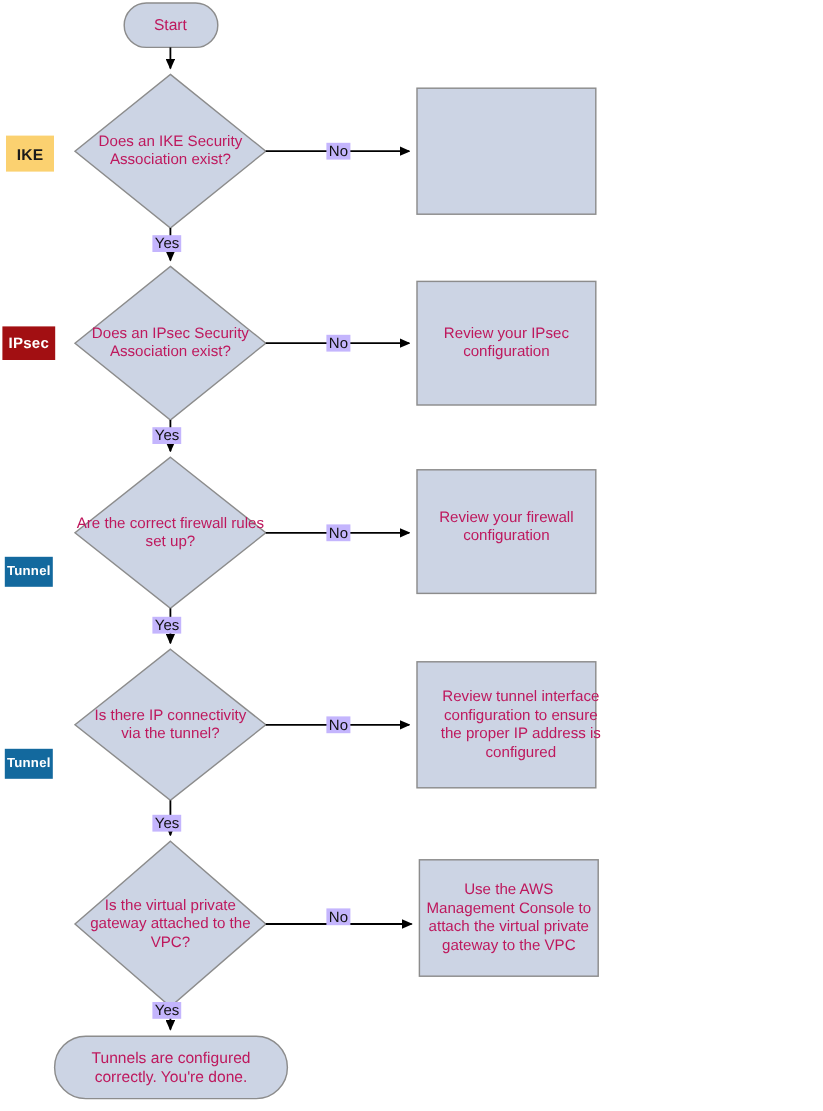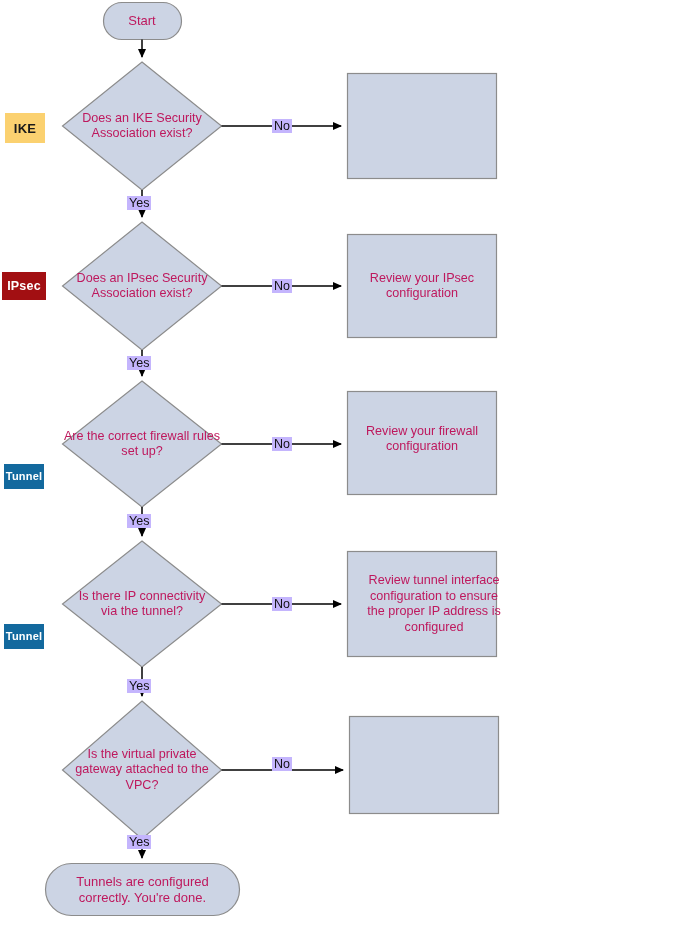--- a/index.html
+++ b/index.html
@@ -182,20 +182,23 @@
   </div>
 
   <div class="node-text process-text" style="left:351px; top:391px; width:142px; height:96px;">
     <span>Review your firewall configuration</span>
   </div>
 
   <div class="node-text process-text" style="left:351px; top:551px; width:142px; height:106px;margin-left:12px;">
     <span>Review tunnel interface configuration to ensure the proper IP address is configured</span>
   </div>
 
+  <div class="node-text process-text" style="left:353px; top:716px; width:142px; height:98px;">
+    <span>Use the AWS Management Console to attach the virtual private gateway to the VPC</span>
+  </div>
 
   <div class="node-text terminal-text" style="left:52px; top:863px; width:181px; height:53px;">
     <span>Tunnels are configured correctly. You're done.</span>
   </div>
 
   <div class="edge-label" style="left:272px; top:119px;">
     <span>No</span>
   </div>
   <div class="edge-label" style="left:127px; top:196px;">
     <span>Yes</span>

